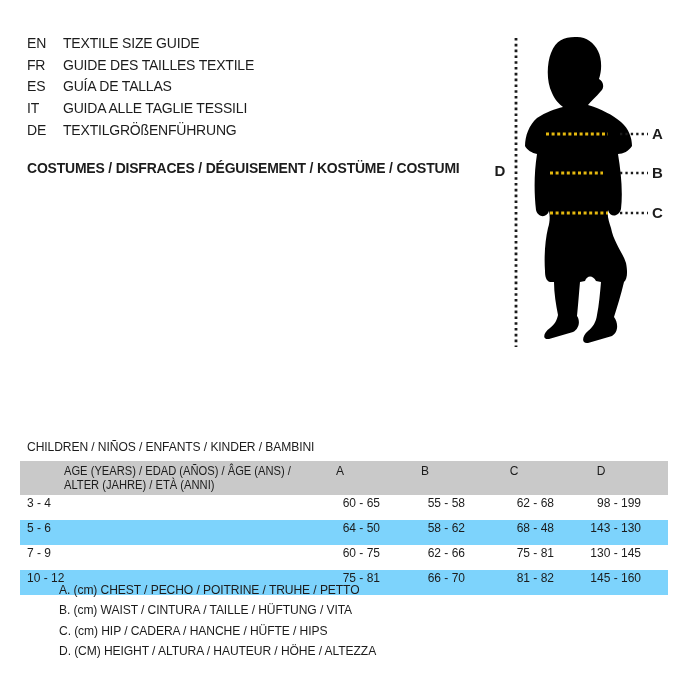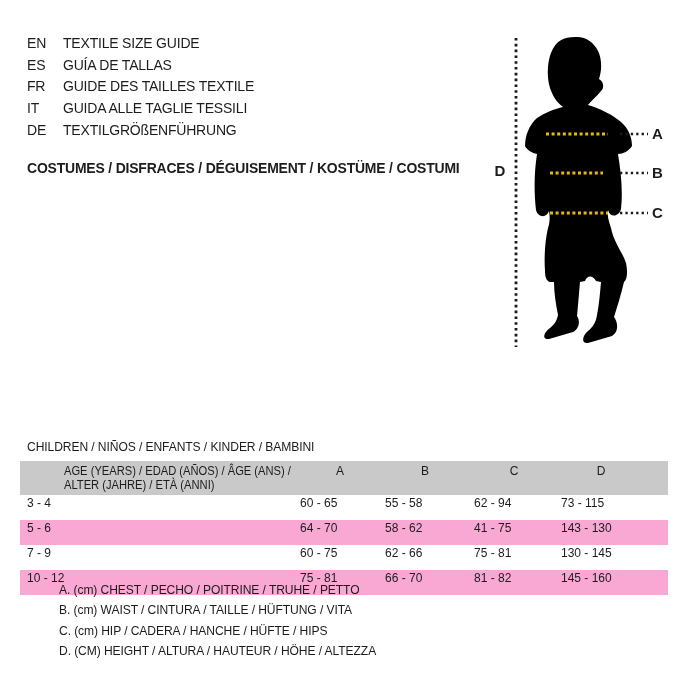--- a/index.html
+++ b/index.html
@@ -31,43 +31,43 @@
   .m-label.b { left:652px; top:165px; }
   .m-label.c { left:652px; top:205px; }
 
   
   .section-title { position:absolute; left:27px; top:439px; font-size:13px; letter-spacing:-0.1px; }
   .size-table { position:absolute; left:20px; top:461px; width:648px; font-size:12px; }
   .t-head { position:relative; height:34px; background:#c9c9c9; }
   .age-head { position:absolute; left:7px; top:3px; line-height:14px;margin-left:37px; }
   .col-head { position:absolute; top:3px; width:80px; text-align:center; line-height:14px; }
   .t-row { position:relative; height:25px; line-height:17.5px; }
-  .t-row.stripe { background:#f9a8d4; }
+  .t-row.stripe { background:#7dd3fc; }
   .age-cell { position:absolute; left:7px; }
-  .num-cell { position:absolute; width:80px; text-align:left; }
+  .num-cell { position:absolute; width:80px; text-align:right; }
   .col-a { left:280px; } .col-b { left:365px; } .col-c { left:454px; } .col-d { left:541px; }
 
   
   .legend { position:absolute; left:27px; top:580px;margin-left:32px; }
   .legend-line { height:20.3px; line-height:20.3px; font-size:13px; letter-spacing:-0.1px; }
 </style>
 </head>
 <body>
 
 <div class="sheet">
 
   <div class="lang-list">
     <div class="lang-row">
       <span class="lang-code">EN</span><span class="lang-label">TEXTILE SIZE GUIDE</span>
     </div>
     <div class="lang-row">
-      <span class="lang-code">ES</span><span class="lang-label">GUÍA DE TALLAS</span>
+      <span class="lang-code">FR</span><span class="lang-label">GUIDE DES TAILLES TEXTILE</span>
     </div>
     <div class="lang-row">
-      <span class="lang-code">FR</span><span class="lang-label">GUIDE DES TAILLES TEXTILE</span>
+      <span class="lang-code">ES</span><span class="lang-label">GUÍA DE TALLAS</span>
     </div>
     <div class="lang-row">
       <span class="lang-code">IT</span><span class="lang-label">GUIDA ALLE TAGLIE TESSILI</span>
     </div>
     <div class="lang-row">
       <span class="lang-code">DE</span><span class="lang-label">TEXTILGRÖßENFÜHRUNG</span>
     </div>
   </div>
 
   <div class="category-line cond">COSTUMES / DISFRACES / DÉGUISEMENT / KOSTÜME / COSTUMI</div>
@@ -143,28 +143,28 @@
       <div class="col-head col-a">A</div>
       <div class="col-head col-b">B</div>
       <div class="col-head col-c">C</div>
       <div class="col-head col-d">D</div>
     </div>
 
     <div class="t-row">
       <span class="age-cell">3 - 4</span>
       <span class="num-cell col-a">60 - 65</span>
       <span class="num-cell col-b">55 - 58</span>
-      <span class="num-cell col-c">62 - 94</span>
-      <span class="num-cell col-d">73 - 115</span>
+      <span class="num-cell col-c">62 - 68</span>
+      <span class="num-cell col-d">98 - 199</span>
     </div>
     <div class="t-row stripe">
       <span class="age-cell">5 - 6</span>
-      <span class="num-cell col-a">64 - 70</span>
+      <span class="num-cell col-a">64 - 50</span>
       <span class="num-cell col-b">58 - 62</span>
-      <span class="num-cell col-c">41 - 75</span>
+      <span class="num-cell col-c">68 - 48</span>
       <span class="num-cell col-d">143 - 130</span>
     </div>
     <div class="t-row">
       <span class="age-cell">7 - 9</span>
       <span class="num-cell col-a">60 - 75</span>
       <span class="num-cell col-b">62 - 66</span>
       <span class="num-cell col-c">75 - 81</span>
       <span class="num-cell col-d">130 - 145</span>
     </div>
     <div class="t-row stripe">

